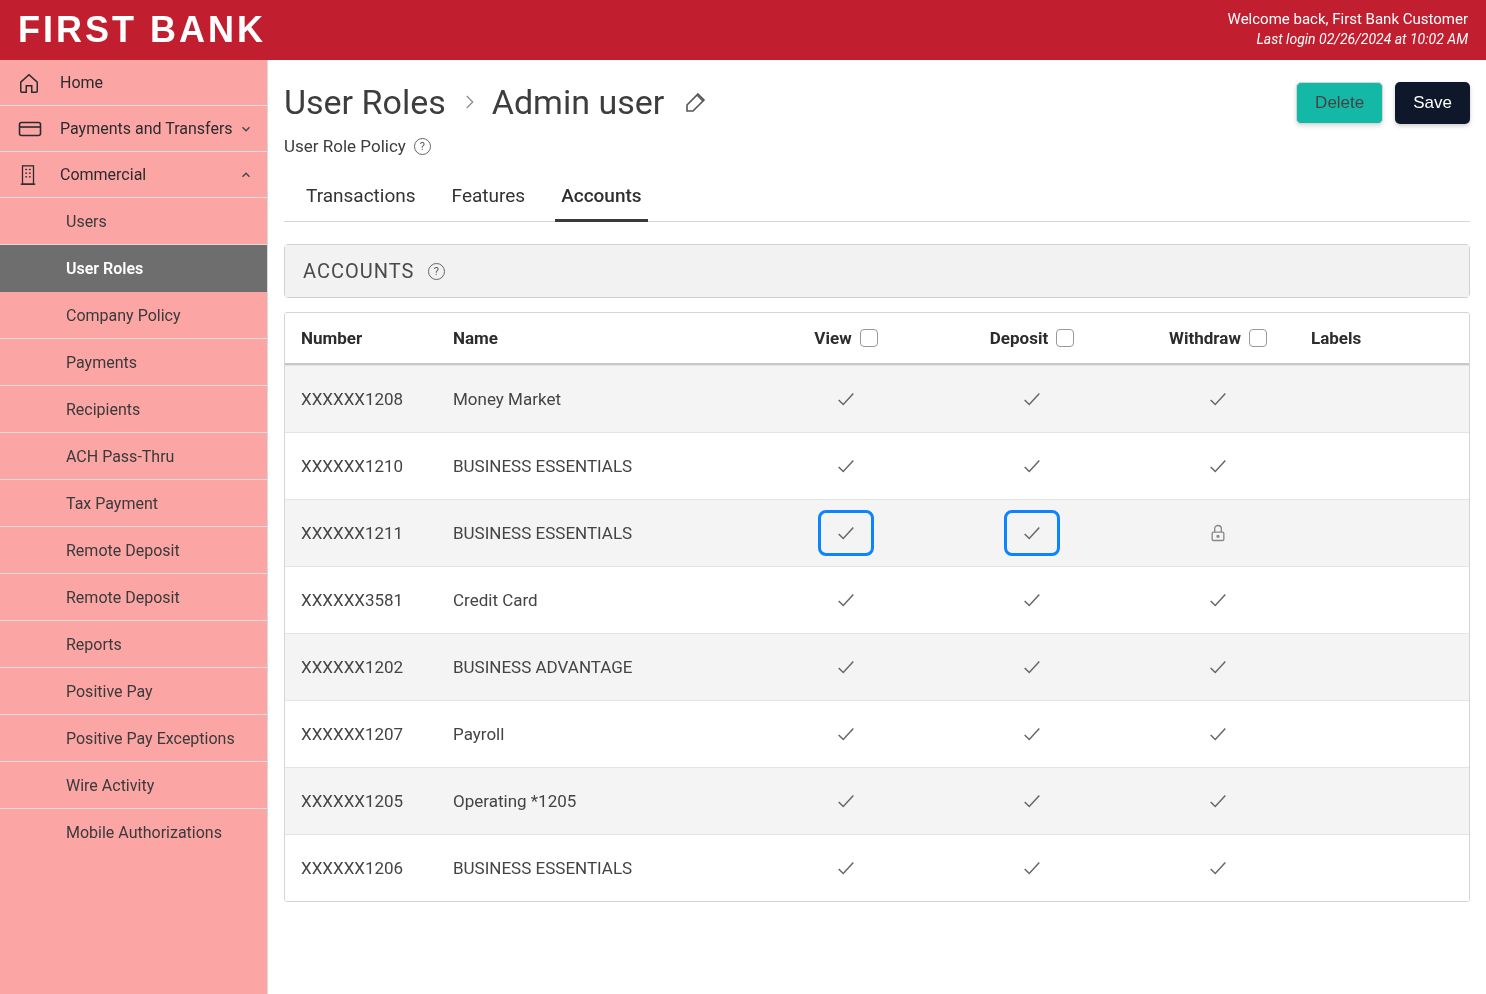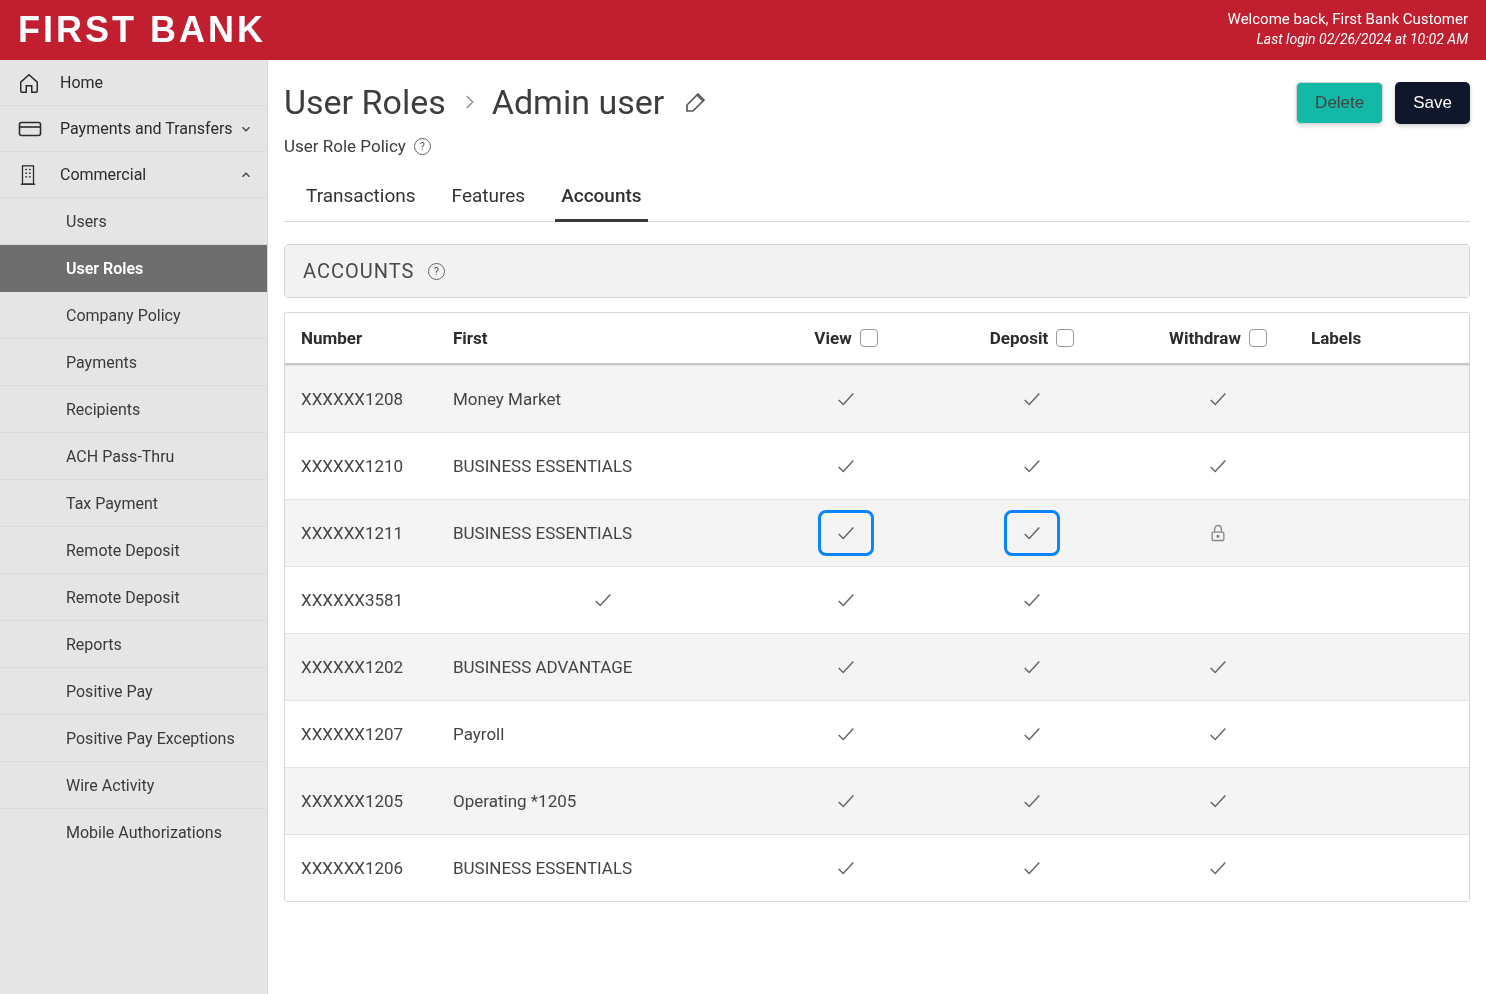--- a/index.html
+++ b/index.html
@@ -35,21 +35,21 @@
       margin-top: -2px;
     }
     .header-right .last-login { font-style: italic; font-size: 14px; }
 
     
     .body-wrap { display: flex; height: calc(100% - 60px); }
 
     
     .sidebar {
       width: 268px;
-      background: #e5e5e5;
+      background: #fca5a5;
       border-right: 1px solid #d9d9d9;
       overflow-y: auto;
     }
     .nav-item {
       display: flex;
       align-items: center;
       height: 46px;
       padding: 0 14px 0 18px;
       font-size: 16px;
       color: #2b2b2b;
@@ -372,21 +372,21 @@
     <div class="panel">
       <div class="panel-header">
         <span>ACCOUNTS</span>
         <span class="help-circle">?</span>
       </div>
     </div>
 
     <div class="table">
       <div class="table-head">
         <div class="th" style="padding-left:8px">Number</div>
-        <div class="th">First</div>
+        <div class="th">Name</div>
         <div class="th center">
           <span>View</span>
           <span class="sq-check"></span>
         </div>
         <div class="th center">
           <span>Deposit</span>
           <span class="sq-check"></span>
         </div>
         <div class="th center">
           <span>Withdraw</span>
@@ -456,20 +456,21 @@
               <svg class="lock-svg" width="20" height="22" viewBox="0 0 24 24" fill="none" stroke="currentColor" stroke-width="1.6">
                 <rect x="5" y="11" width="14" height="10" rx="1.5"></rect>
                 <path d="M8 11V7a4 4 0 0 1 8 0v4"></path>
                 <circle cx="12" cy="16" r="1.2" fill="currentColor"></circle>
               </svg>
             </div>
             <div></div>
           </div>
           <div class="table-row">
             <div style="padding-left:8px">XXXXXX3581</div>
+            <div>Credit Card</div>
             <div class="cell-ctr">
               <svg class="check-svg" width="24" height="22" viewBox="0 0 24 24" fill="none" stroke="currentColor" stroke-width="1.6">
                 <polyline points="4 13 9 18 20 6"></polyline>
               </svg>
             </div>
             <div class="cell-ctr">
               <svg class="check-svg" width="24" height="22" viewBox="0 0 24 24" fill="none" stroke="currentColor" stroke-width="1.6">
                 <polyline points="4 13 9 18 20 6"></polyline>
               </svg>
             </div>

